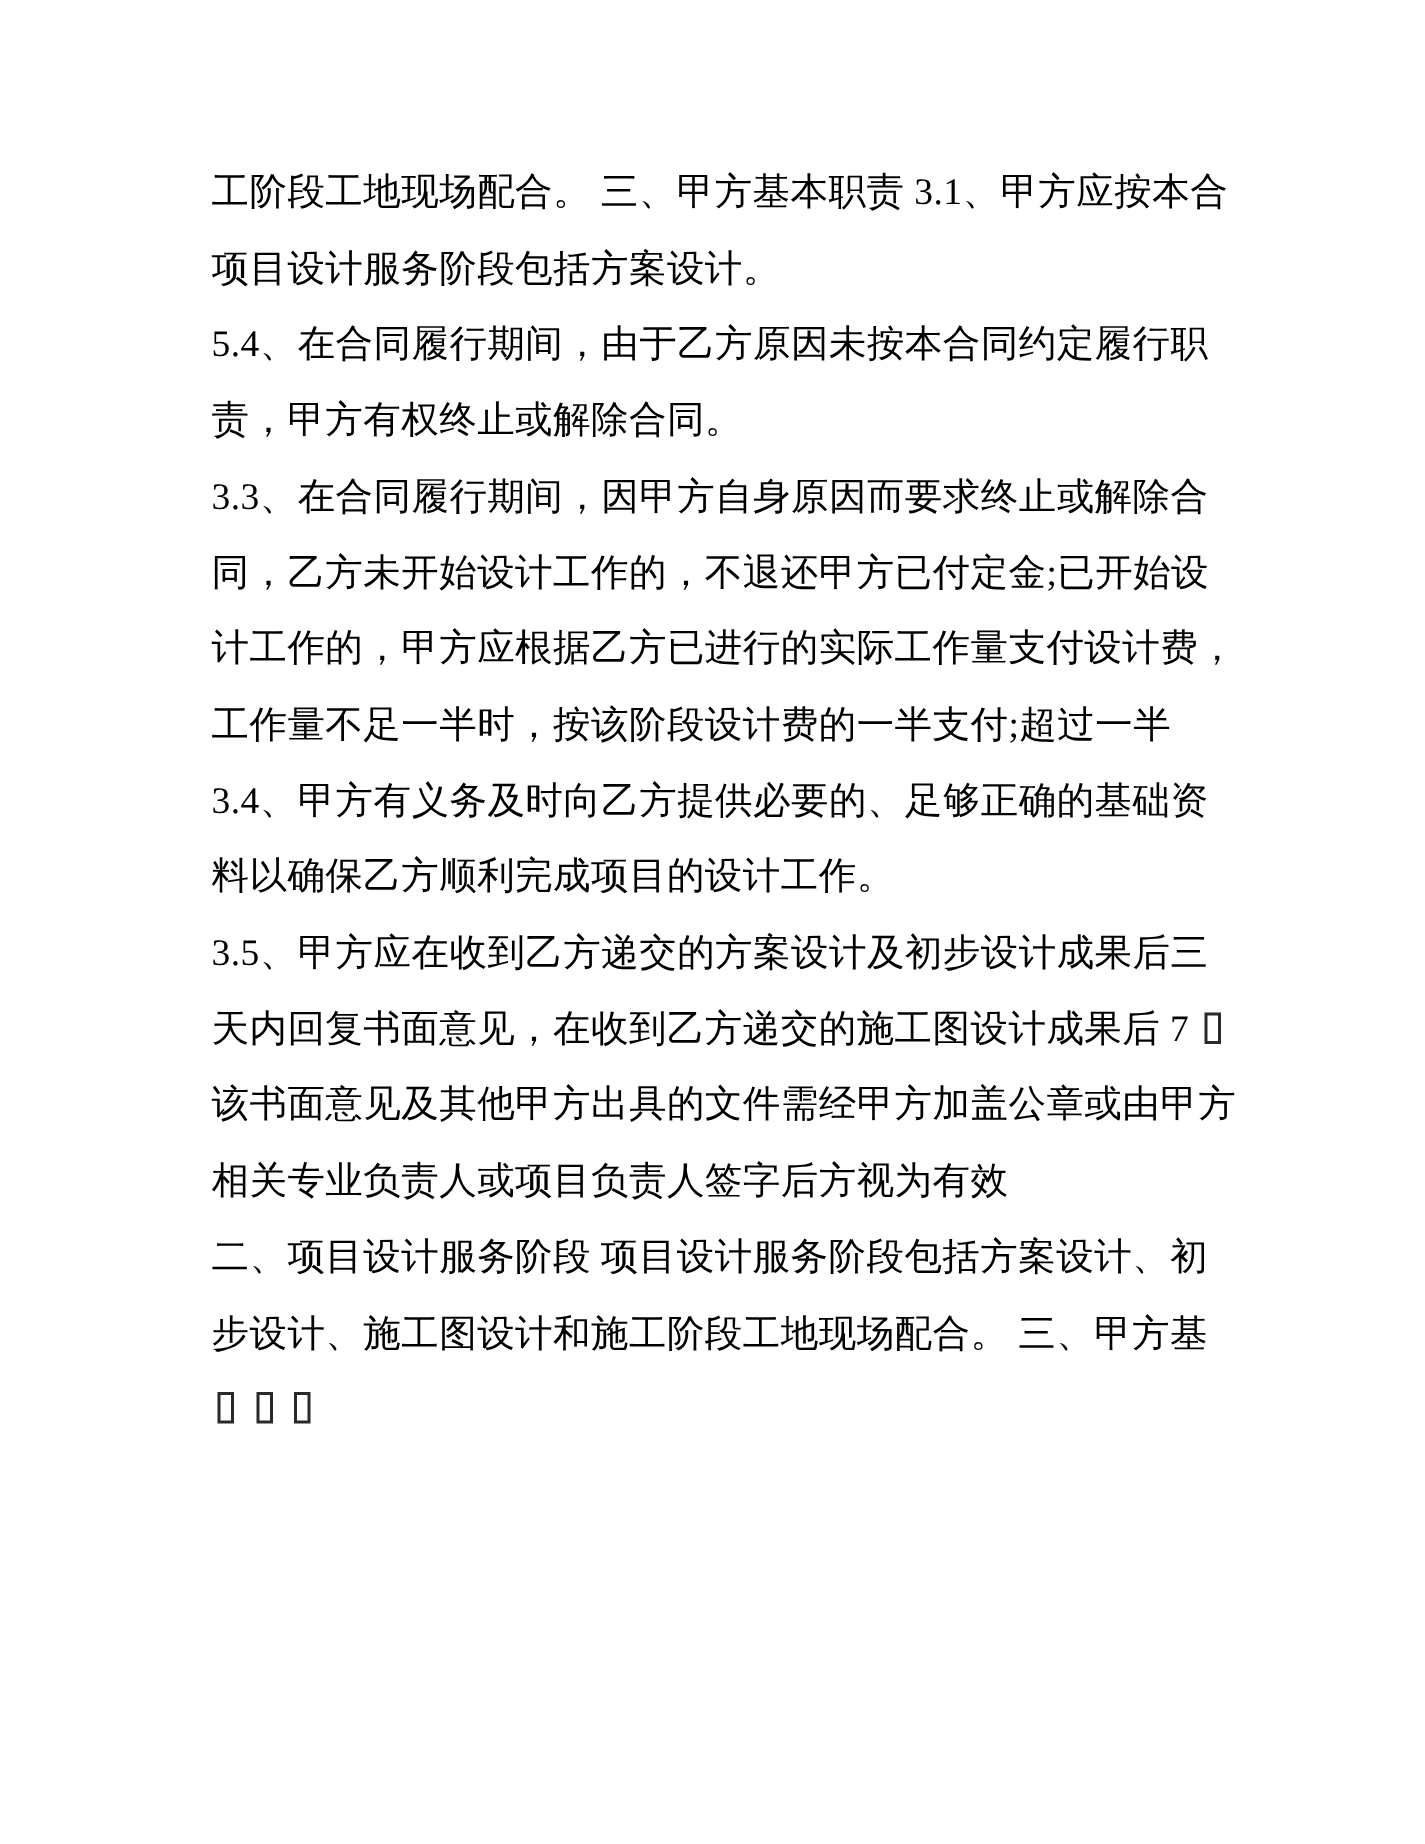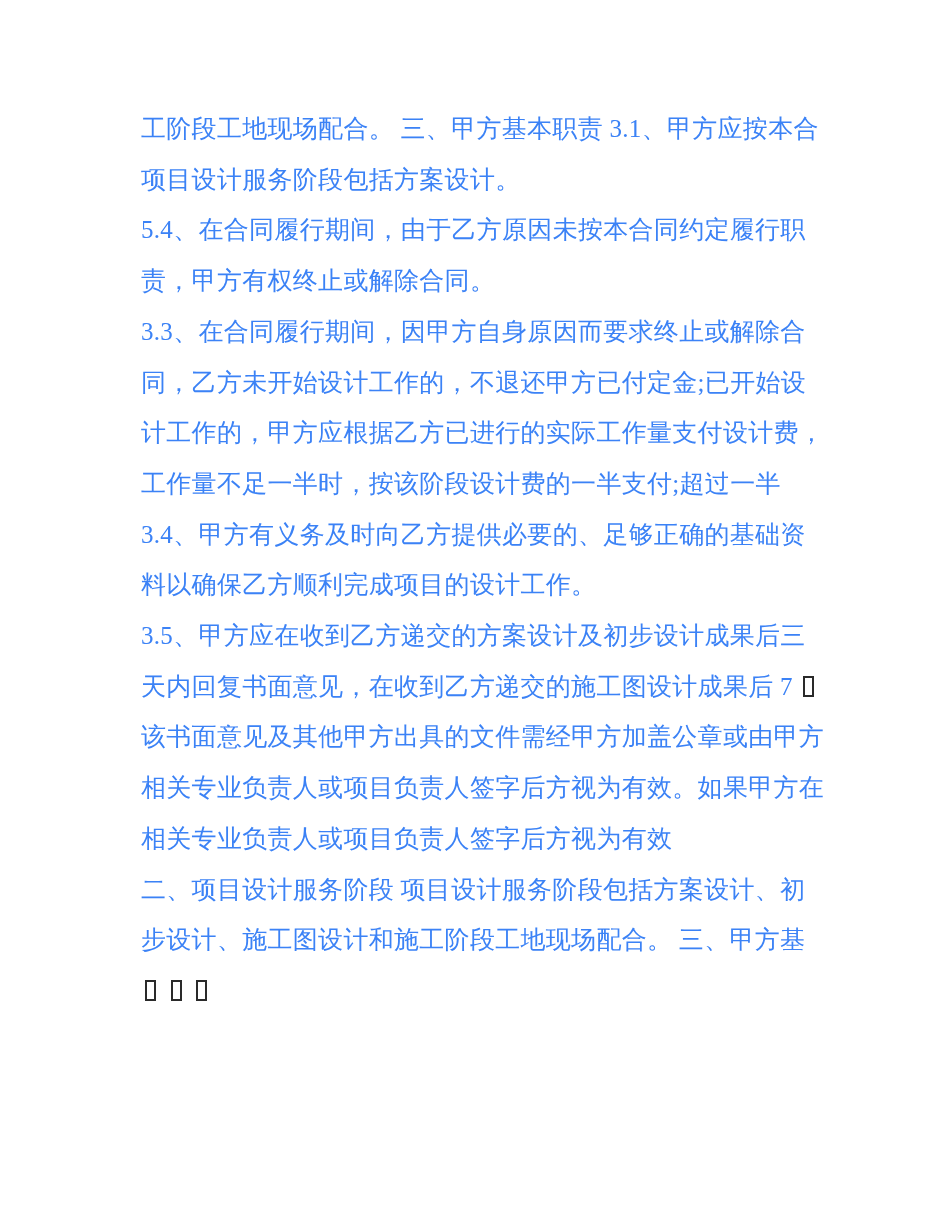--- a/index.html
+++ b/index.html
@@ -12,21 +12,21 @@
     height: 1229px;
     overflow: hidden;
   }
   .page {
     box-sizing: border-box;
     width: 950px;
     height: 1229px;
     padding: 104px 80px 0 141px;
     background: #ffffff;
     font-family: "Liberation Serif", "DejaVu Serif", serif;
-    color: #3b82f6;
+    color: #000000;
   }
   .doc-line {
     font-size: 25px;
     line-height: 50.7px;
     letter-spacing: 0.3px;
     white-space: pre-wrap;
     text-align: left;
   }
   .tofu {
     display: inline-block;
@@ -48,18 +48,17 @@
   <div class="doc-line">责，甲方有权终止或解除合同。</div>
   <div class="doc-line">3.3、在合同履行期间，因甲方自身原因而要求终止或解除合</div>
   <div class="doc-line">同，乙方未开始设计工作的，不退还甲方已付定金;已开始设</div>
   <div class="doc-line">计工作的，甲方应根据乙方已进行的实际工作量支付设计费，</div>
   <div class="doc-line">工作量不足一半时，按该阶段设计费的一半支付;超过一半</div>
   <div class="doc-line">3.4、甲方有义务及时向乙方提供必要的、足够正确的基础资</div>
   <div class="doc-line">料以确保乙方顺利完成项目的设计工作。</div>
   <div class="doc-line">3.5、甲方应在收到乙方递交的方案设计及初步设计成果后三</div>
   <div class="doc-line">天内回复书面意见，在收到乙方递交的施工图设计成果后 7 <span class="tofu"></span></div>
   <div class="doc-line">该书面意见及其他甲方出具的文件需经甲方加盖公章或由甲方</div>
-  <div class="doc-line">相关专业负责人或项目负责人签字后方视为有效。如果甲方在</div>
   <div class="doc-line">相关专业负责人或项目负责人签字后方视为有效</div>
   <div class="doc-line">二、项目设计服务阶段 项目设计服务阶段包括方案设计、初</div>
   <div class="doc-line">步设计、施工图设计和施工阶段工地现场配合。 三、甲方基</div>
   <div class="doc-line"><span class="tofu"></span> <span class="tofu"></span> <span class="tofu"></span></div>
 </div>
 
 </body></html>

